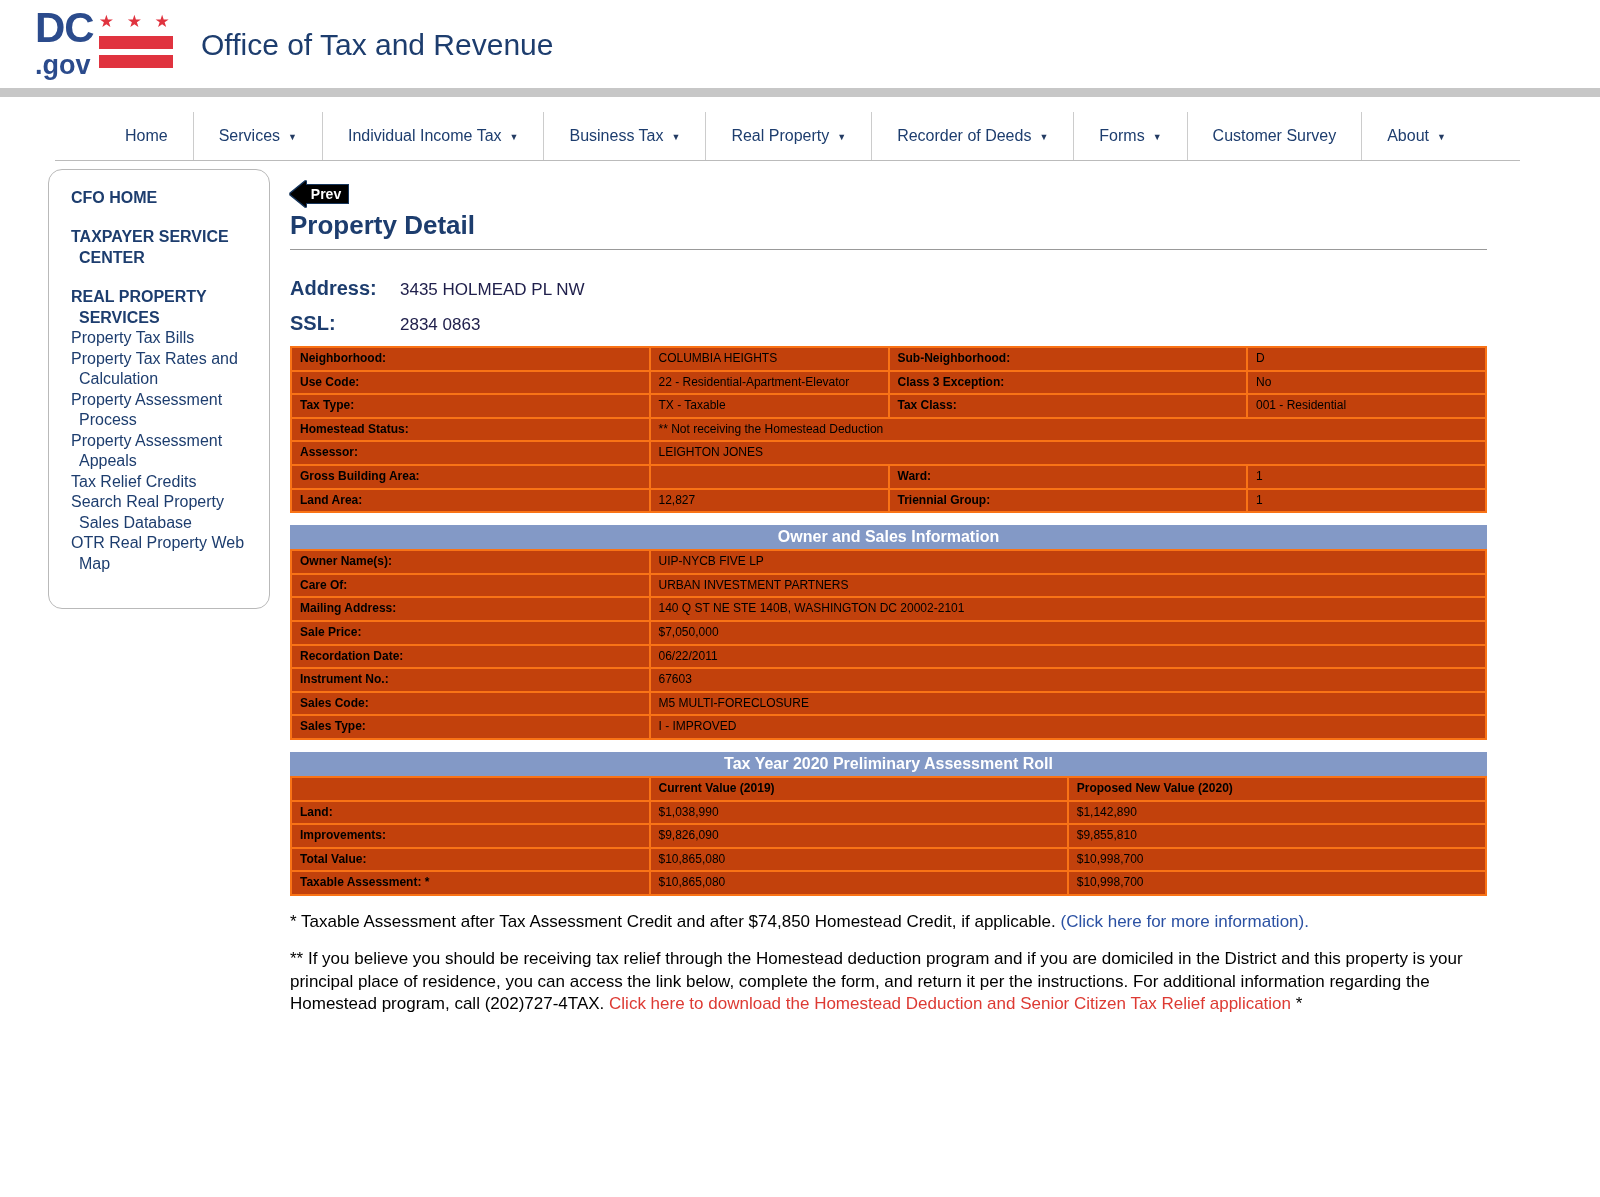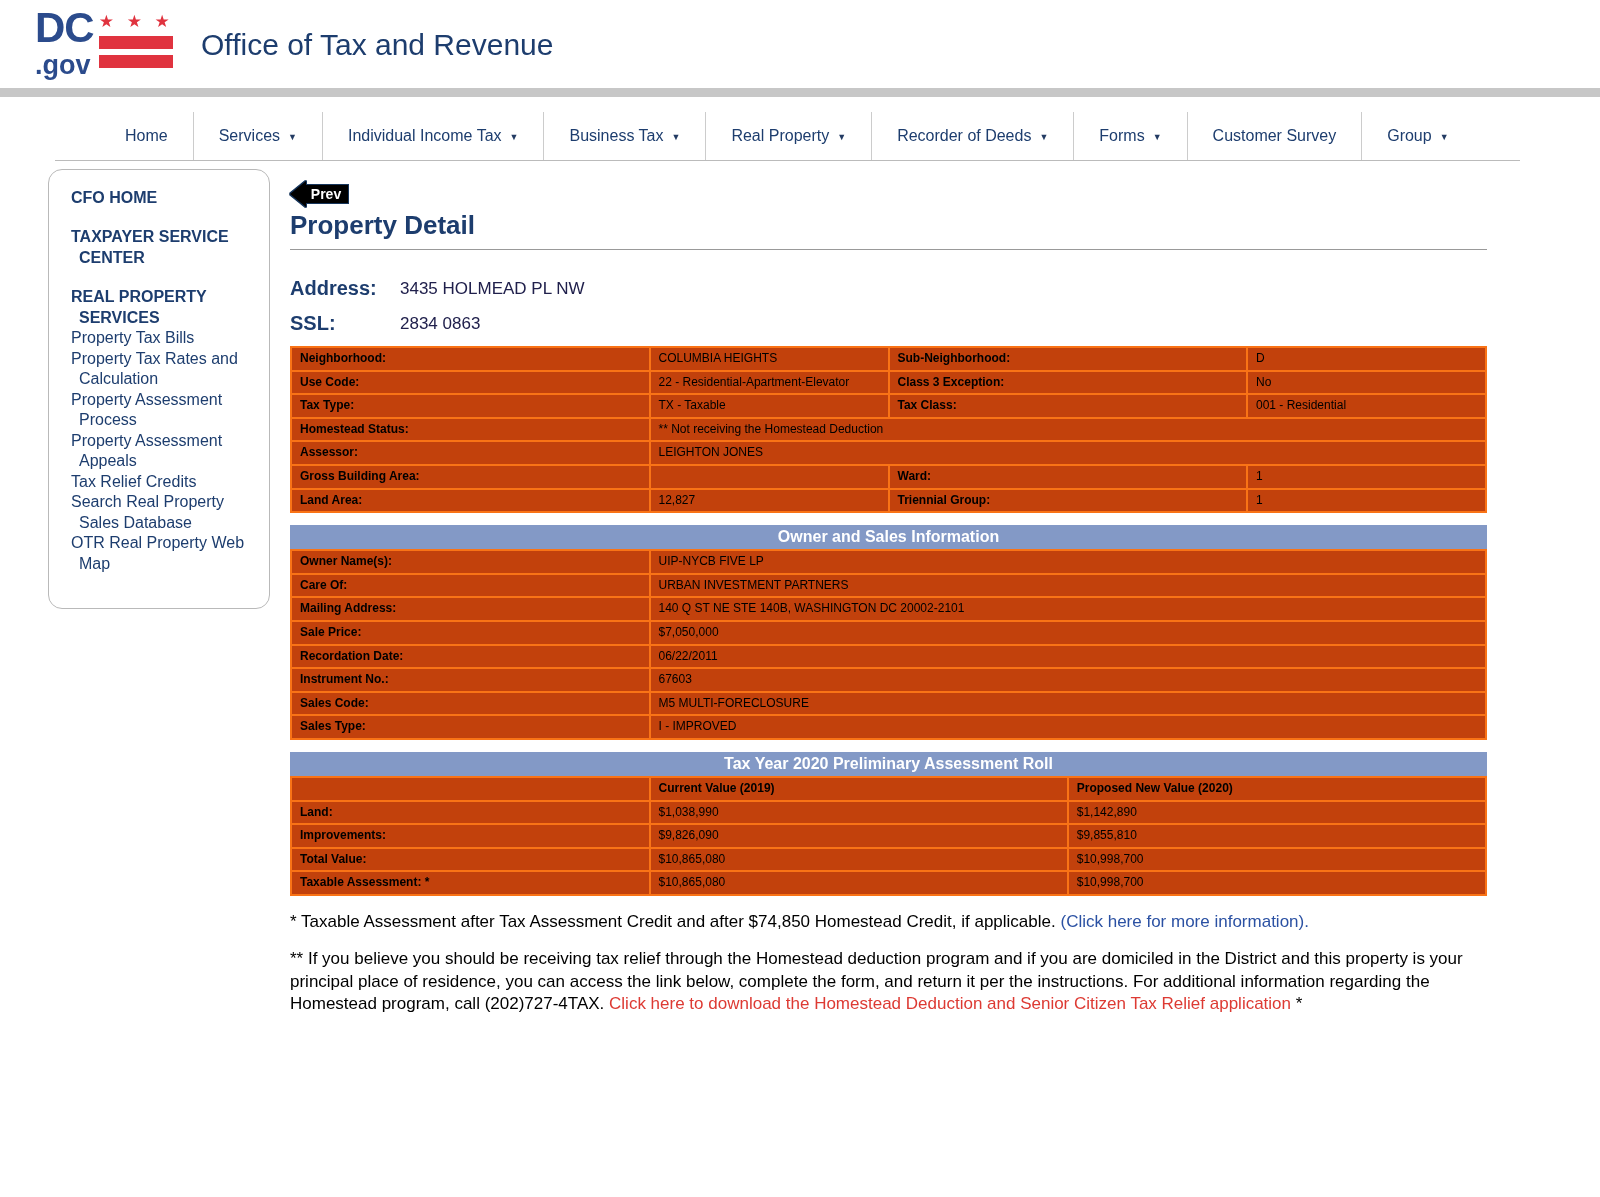--- a/index.html
+++ b/index.html
@@ -43,21 +43,21 @@
            drop-shadow(0 1px 0 #17365c) drop-shadow(0 -1px 0 #17365c); }
   .prev-shape { width:100%; height:100%; background:#000000;
     clip-path:polygon(0 50%, 16px 0, 16px 4px, 100% 4px, 100% 22px, 16px 22px, 16px 100%);
     display:flex; align-items:center; justify-content:center; padding-left:14px; }
   .prev-shape span { color:#fff; font-weight:bold; font-size:14px; }
   .page-title { font-size:26px; font-weight:bold; color:#1d3d6e; margin-top:3px; }
   .title-rule { height:1px; background:#999; margin-top:8px; width:100%; }
 
   
   .addr-block { margin-top:27px; }
-  .addr-row { display:flex; align-items:center; margin-bottom:11px;margin-top:12px; }
+  .addr-row { display:flex; align-items:flex-end; margin-bottom:11px;margin-top:12px; }
   .addr-lbl { width:110px; font-size:20px; font-weight:bold; color:#1d3d6e; }
   .addr-val { font-size:17px; color:#20204c; }
 
   
   .section-band { height:24px; background:#8399c6; color:#fff; font-weight:bold; font-size:16px;
     text-align:center; line-height:24px; margin-top:12px; }
   table.grid { width:100%; border-collapse:collapse; table-layout:fixed; }
   table.grid td, table.grid th { border:2px solid #f97316; background:#c2410c; font-size:12px;
     padding:3px 8px; vertical-align:middle; text-align:left; line-height:1.3; }
   td.lbl { font-weight:bold; }
@@ -114,21 +114,21 @@
       <span class="nav-caret">▼</span>
     </div>
     <div class="nav-item">
       <span class="nav-label">Forms</span>
       <span class="nav-caret">▼</span>
     </div>
     <div class="nav-item">
       <span class="nav-label">Customer Survey</span>
     </div>
     <div class="nav-item">
-      <span class="nav-label">Group</span>
+      <span class="nav-label">About</span>
       <span class="nav-caret">▼</span>
     </div>
   </div>
 <div class="nav-underline"></div>
 
 <div class="content-row">
 
   <div class="sidebar">
       <div class="sb-item sb-hdr">CFO HOME</div>
       <div class="sb-item sb-hdr">TAXPAYER SERVICE CENTER</div>

